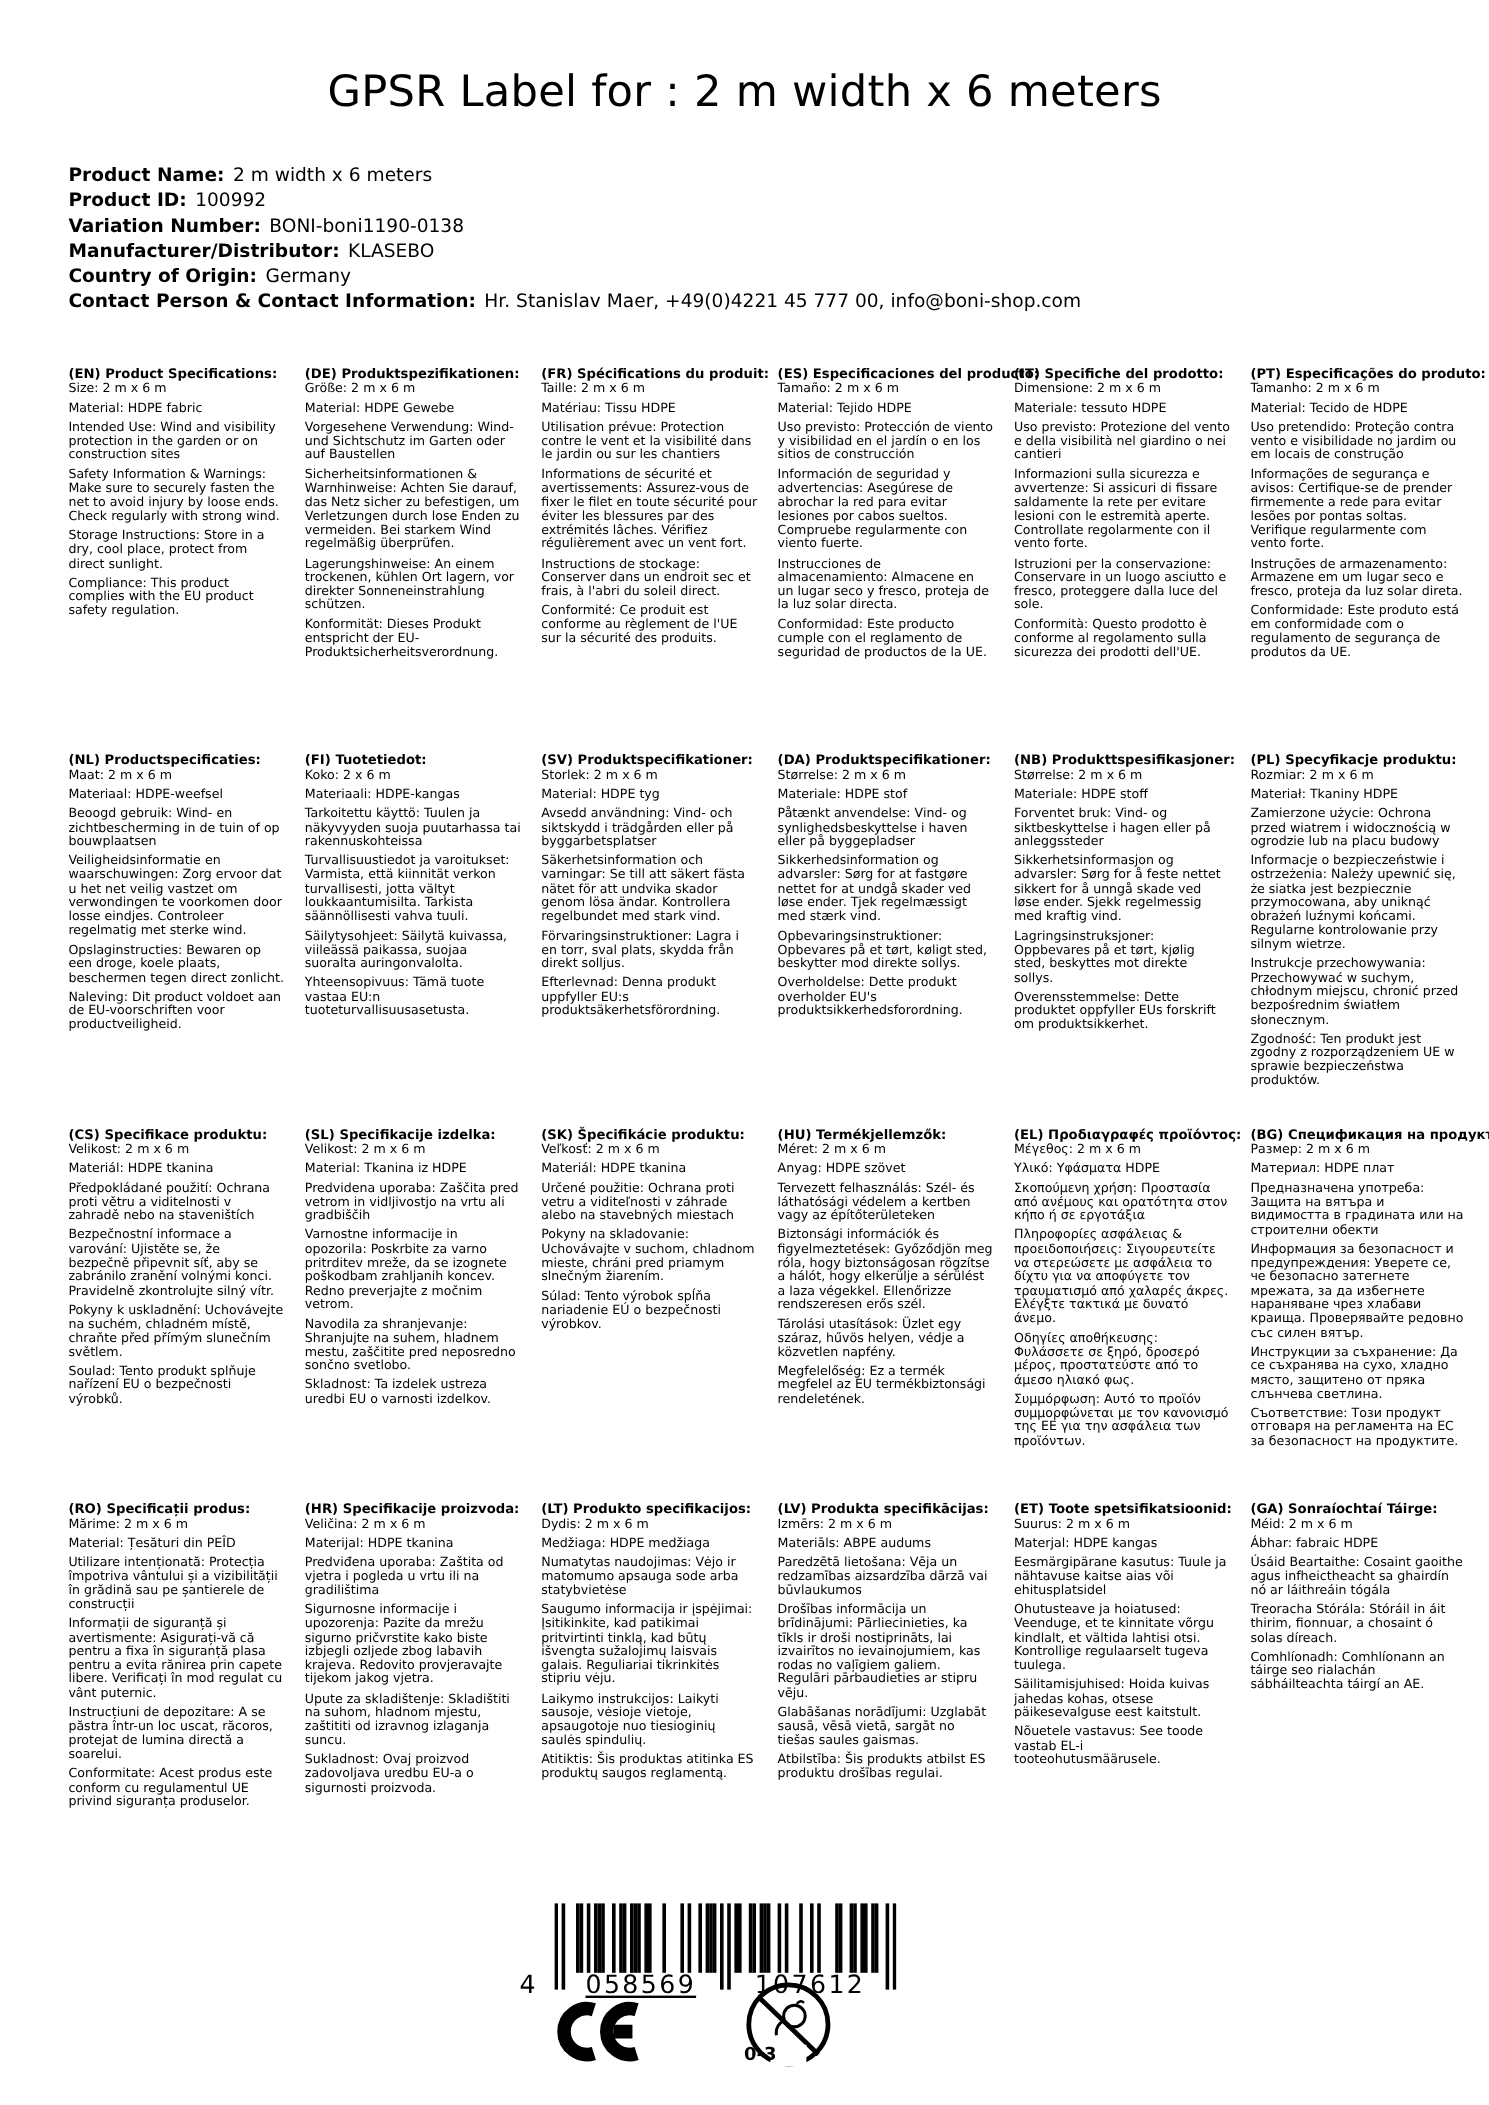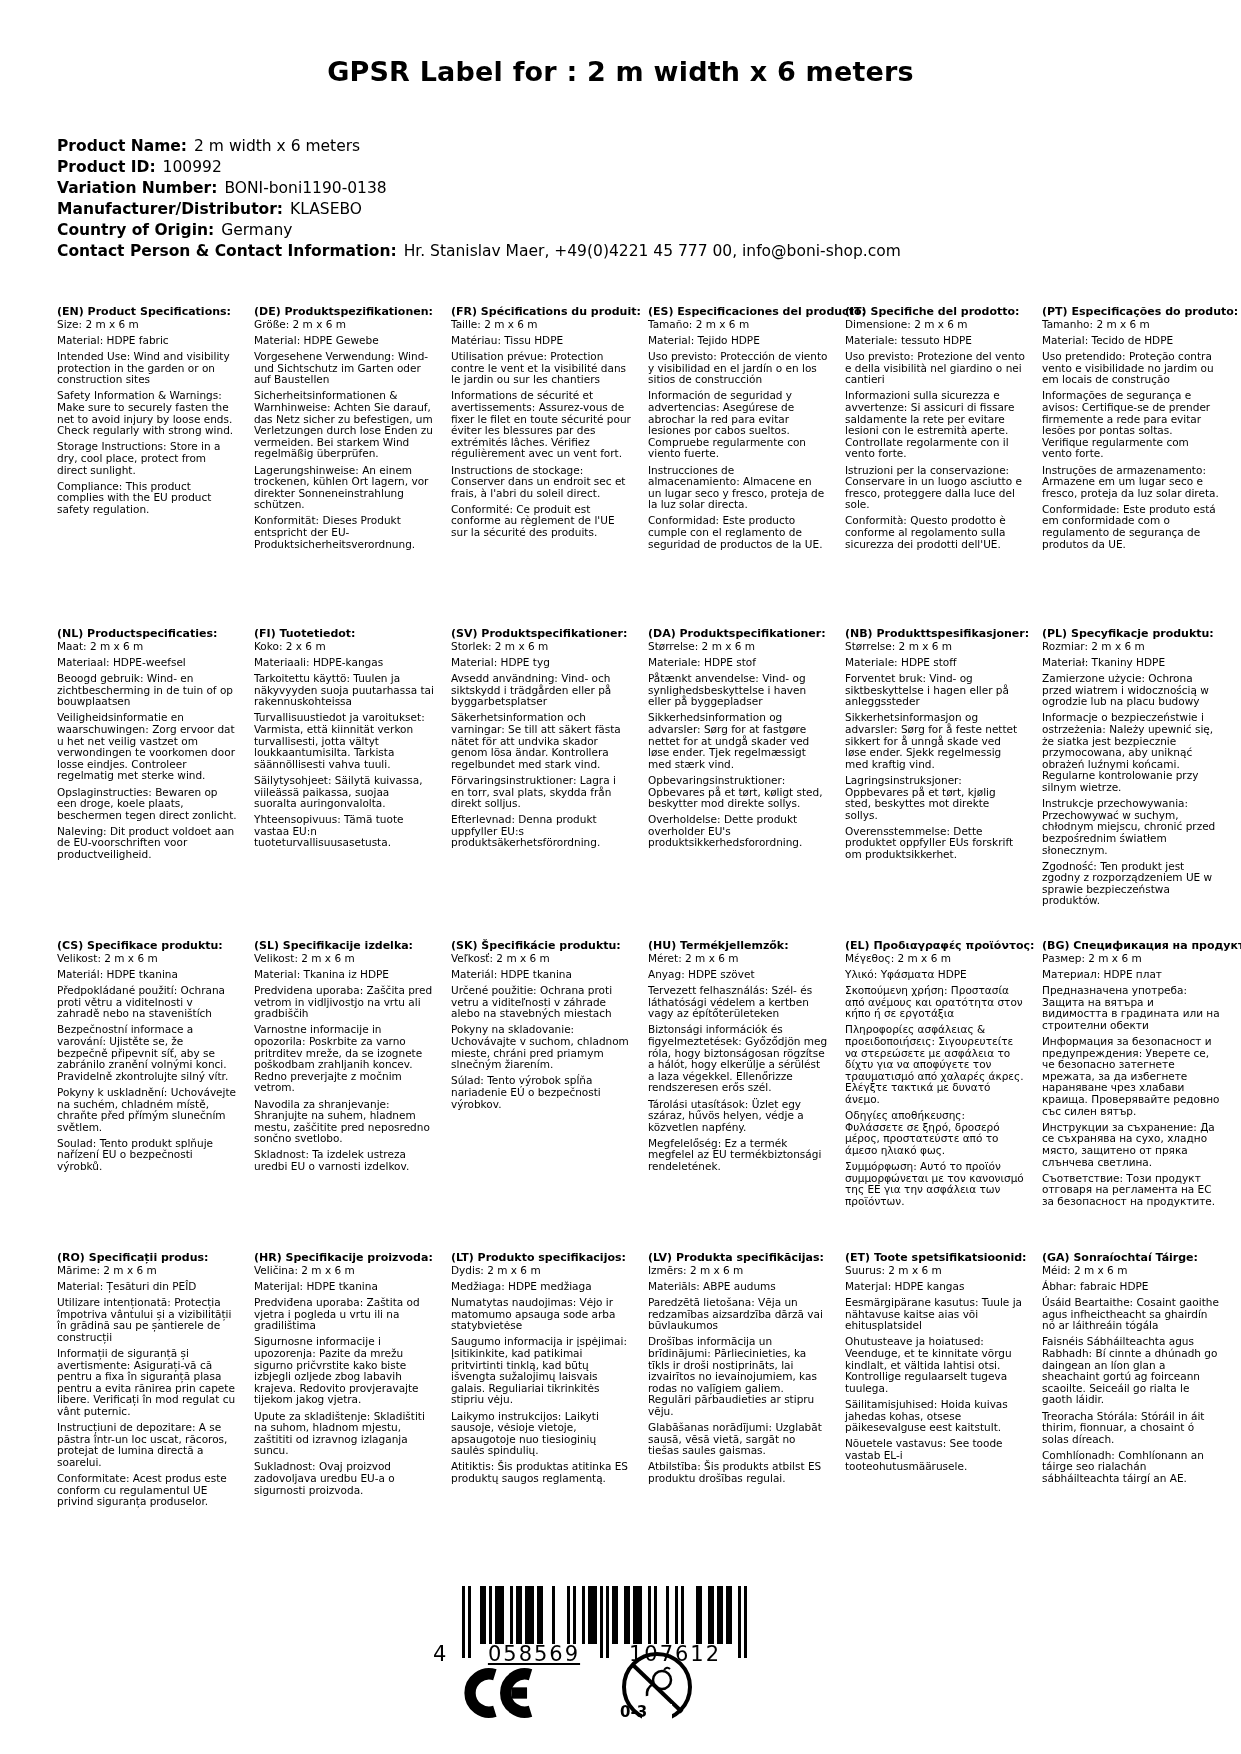--- a/index.html
+++ b/index.html
@@ -10,22 +10,22 @@
     background:#ffffff;
     color:#000000;
     font-family:"DejaVu Sans", sans-serif;
     overflow:hidden;
   }
   .title{
     position:absolute;
     top:56px; left:0; width:100%;
     margin:0;
     text-align:center;
-    font-size:27px;
-    font-weight:bold;
+    font-size:36px;
+    font-weight:normal;
     letter-spacing:0.2px;
   }
   .info{
     position:absolute;
     left:57px; top:136px;
   }
   .info-row{ line-height:21px; font-size:15.5px; }
   .info-label{ font-weight:bold; margin-right:7px; }
   .info-value{ font-weight:normal;text-align:center; }
   .grid{
@@ -296,21 +296,20 @@
         <div class="cell-p">Eesmärgipärane kasutus: Tuule ja nähtavuse kaitse aias või ehitusplatsidel</div>
         <div class="cell-p">Ohutusteave ja hoiatused: Veenduge, et te kinnitate võrgu kindlalt, et vältida lahtisi otsi. Kontrollige regulaarselt tugeva tuulega.</div>
         <div class="cell-p">Säilitamisjuhised: Hoida kuivas jahedas kohas, otsese päikesevalguse eest kaitstult.</div>
         <div class="cell-p">Nõuetele vastavus: See toode vastab EL-i tooteohutusmäärusele.</div>
       </div>
       <div class="cell">
         <div class="cell-h">(GA) Sonraíochtaí Táirge:</div>
         <div class="cell-p">Méid: 2 m x 6 m</div>
         <div class="cell-p">Ábhar: fabraic HDPE</div>
         <div class="cell-p">Úsáid Beartaithe: Cosaint gaoithe agus infheictheacht sa ghairdín nó ar láithreáin tógála</div>
-        <div class="cell-p">Faisnéis Sábháilteachta agus Rabhadh: Bí cinnte a dhúnadh go daingean an líon glan a sheachaint gortú ag foirceann scaoilte. Seiceáil go rialta le gaoth láidir.</div>
         <div class="cell-p">Treoracha Stórála: Stóráil in áit thirim, fionnuar, a chosaint ó solas díreach.</div>
         <div class="cell-p">Comhlíonadh: Comhlíonann an táirge seo rialachán sábháilteachta táirgí an AE.</div>
       </div>
     </div>
 
   <div class="barcode">
     <span class="bc-digit">4</span>
     <svg id="bars" width="285" height="74">
         <rect x="0" y="0" width="3" height="72"></rect>
         <rect x="6" y="0" width="3" height="72"></rect>

